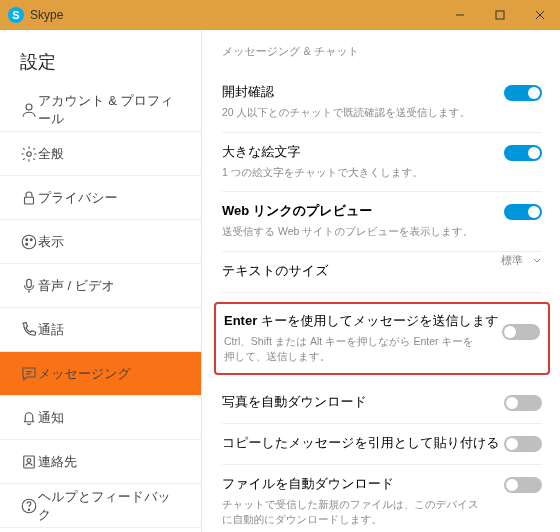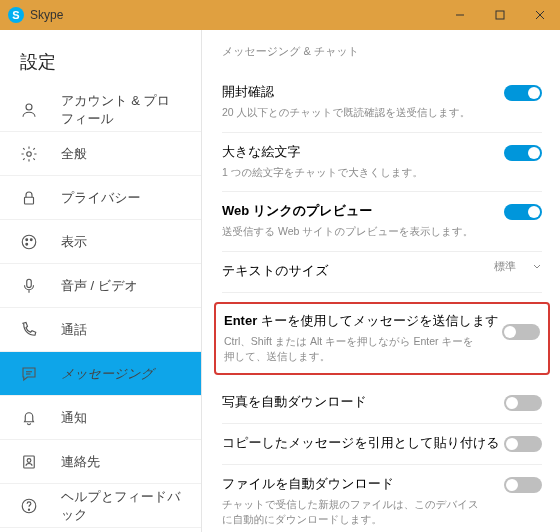--- a/index.html
+++ b/index.html
@@ -5,32 +5,32 @@
   * { box-sizing: border-box; margin: 0; padding: 0; }
   body { font-family: "Segoe UI", "Meiryo", sans-serif; background:#fff; width:560px; height:532px; overflow:hidden; }
   .titlebar { height:30px; background:#e0a040; display:flex; align-items:center; padding:0 0 0 8px; font-size:12px; color:#333; }
   .titlebar .logo { width:16px; height:16px; border-radius:50%; background:#00aff0; color:#fff; display:inline-flex; align-items:center; justify-content:center; font-weight:bold; font-size:11px; margin-right:6px;}
   .titlebar .title { flex:1; }
   .winbtn { width:40px; height:30px; display:flex; align-items:center; justify-content:center; font-size:12px; color:#333;}
   .winbtn svg { width:10px; height:10px; stroke:#333; stroke-width:1; fill:none;}
   .container { display:flex; height:calc(532px - 30px); }
   .sidebar { width:202px; border-right:1px solid #e5e5e5; padding-top:12px;}
   .sb-title { font-size:18px; padding:8px 20px 14px 20px; color:#252525;}
-  .sb-item { display:flex; align-items:center; gap:23px; padding:0 20px; height:44px; font-size:13px; color:#444; border-bottom:1px solid #f0f0f0; cursor:pointer;}
-  .sb-item.selected { background:#0ea5e9;font-style:italic; }
+  .sb-item { display:flex; align-items:center; gap:0; padding:0 20px; height:44px; font-size:13px; color:#444; border-bottom:1px solid #f0f0f0; cursor:pointer;}
+  .sb-item.selected { background:#f97316; }
   .sb-item .ic { width:18px; height:18px; display:flex; align-items:center; justify-content:center; color:#555;}
   .sb-item svg { width:18px; height:18px; stroke:#555; stroke-width:1.5; fill:none;}
   .main { flex:1; padding:14px 18px 10px 20px; overflow:hidden; }
   .section-head { font-size:11px; color:#8a8a8a; margin-bottom:14px;}
   .row { padding:10px 0 12px 0; border-bottom:1px solid #eee; position:relative;}
   .row .rtitle { font-size:13px; color:#000000; }
   .row .rtitle b { font-weight:600;}
   .row .rdesc { font-size:10.5px; color:#8a8a8a; margin-top:4px; line-height:1.4; padding-right:60px;}
   .row .right { position:absolute; right:0; top:12px; }
-  .row.textsize .right { top:7px; font-size:11px; color:#8a8a8a; display:flex; align-items:center; gap:16px;}
+  .row.textsize .right { top:1px; font-size:11px; color:#8a8a8a; display:flex; align-items:center; gap:9px;}
   .toggle { width:38px; height:16px; border-radius:10px; position:relative; }
   .toggle.on { background:#0096db; }
   .toggle.off { background:#bfbfbf; }
   .toggle::after { content:""; position:absolute; width:12px; height:12px; border-radius:50%; background:#fff; top:2px; }
   .toggle.on::after { right:2px; }
   .toggle.off::after { left:2px; }
   .highlight-box { border:2px solid #d63b34; border-radius:4px; padding:8px 8px 10px 8px; margin:9px -8px 8px -8px; position:relative;}
   .highlight-box .row { border-bottom:none; padding:0;}
   .chev { width:10px; height:10px; }
 </style>

